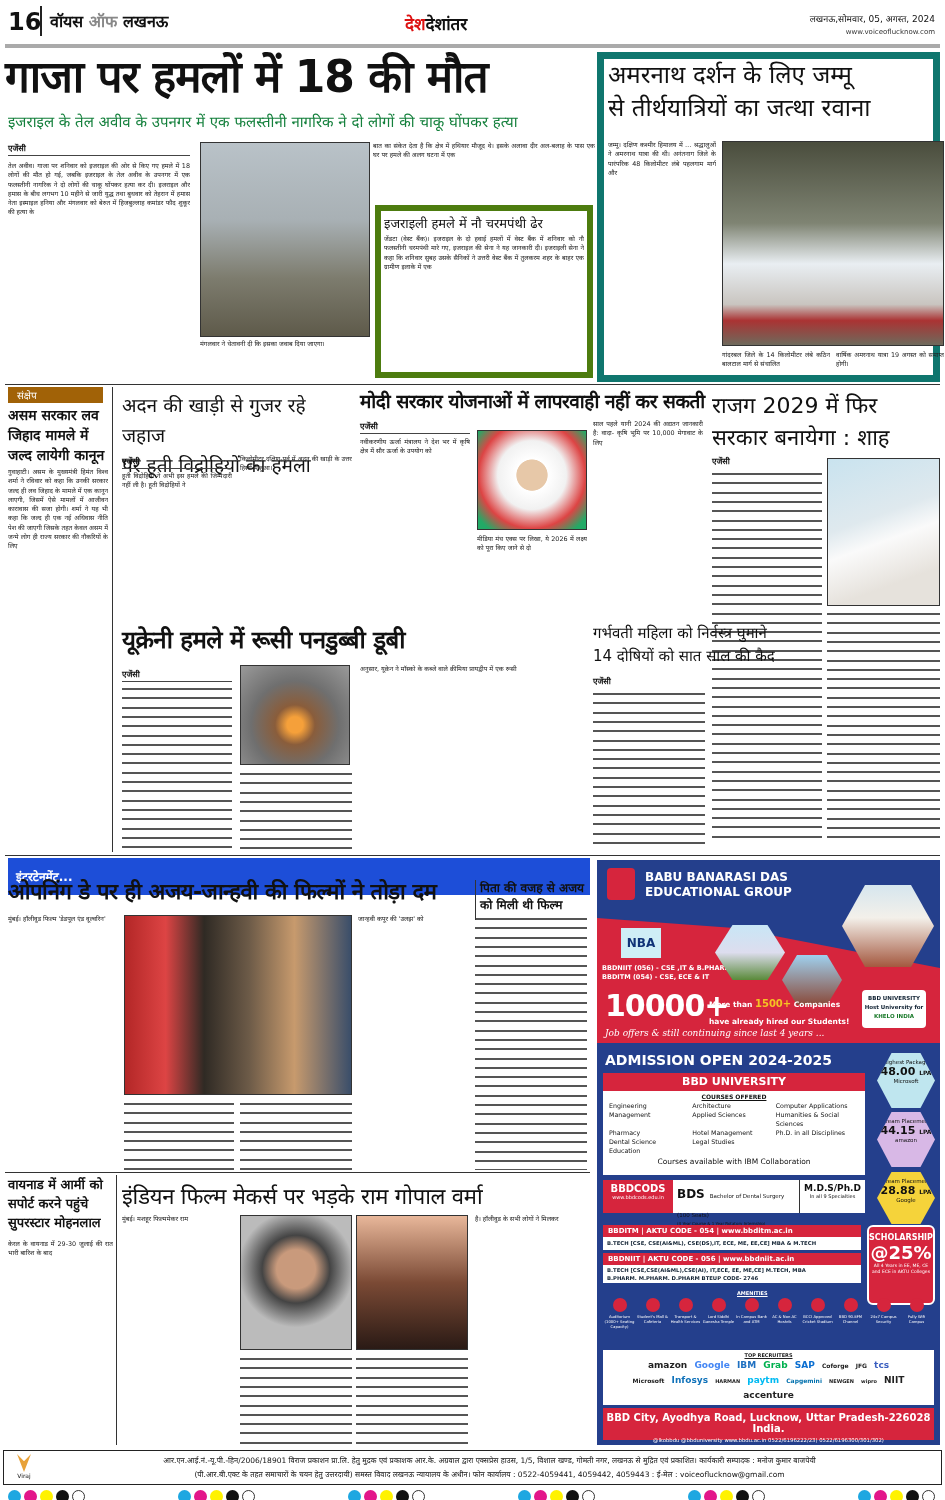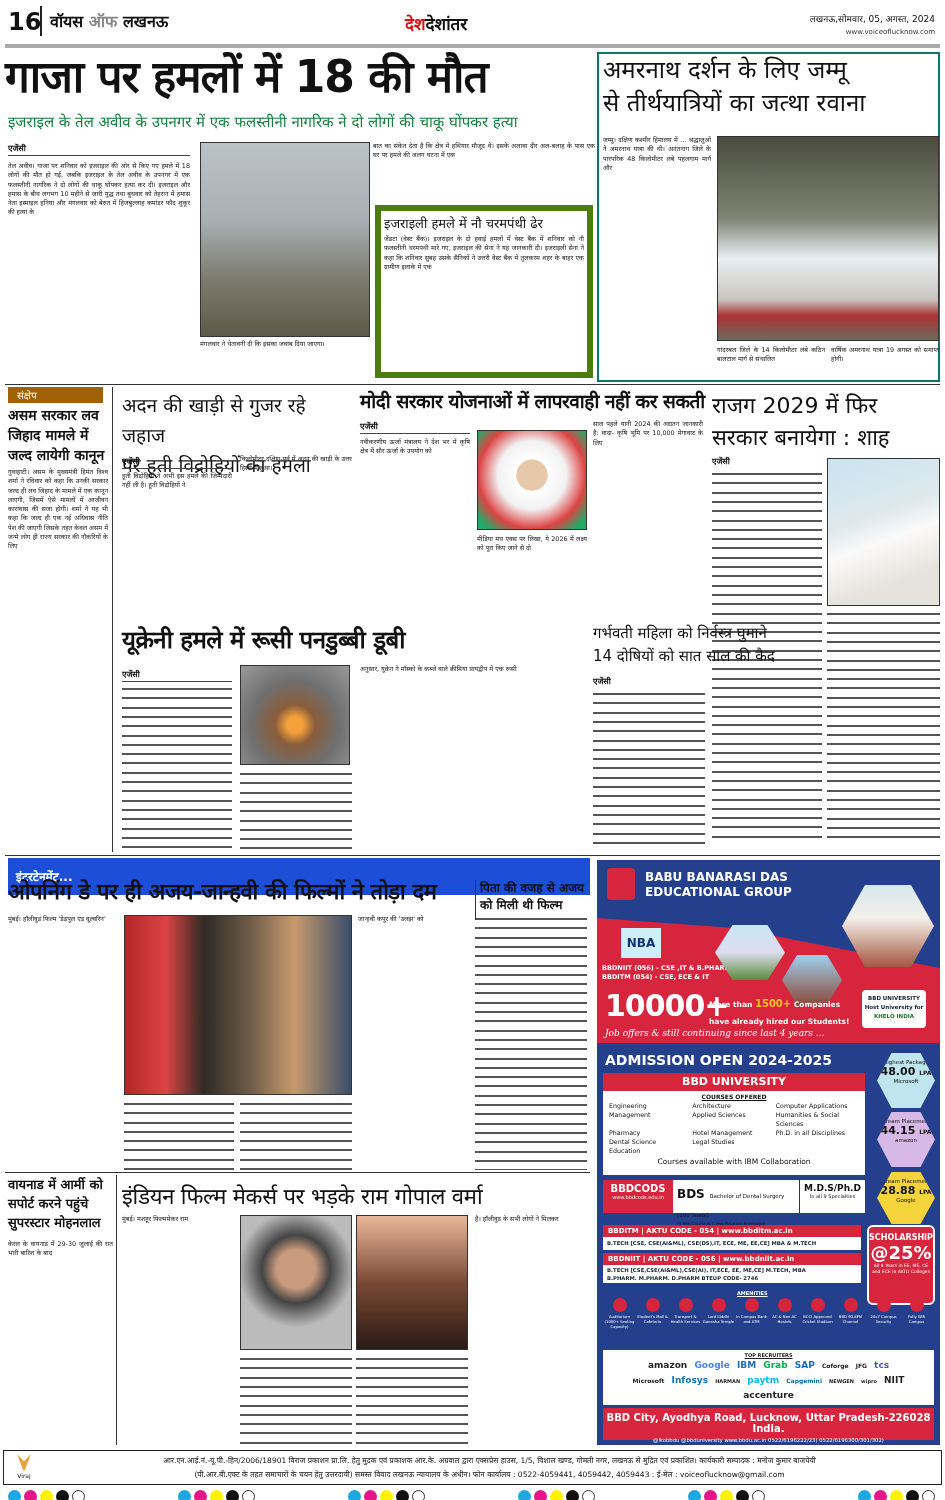--- a/index.html
+++ b/index.html
@@ -14,21 +14,21 @@
 .dateline{right:10px;top:12px;font-size:9px;text-align:right}
 .url{right:10px;top:28px;font-size:7px;color:#333}
 .rule{left:5px;top:44px;width:935px;height:4px;background:#aaa}
 .h1{font-weight:bold;font-family:"DejaVu Sans",sans-serif;line-height:1.05}
 .txt{font-size:6.4px;line-height:9.3px;color:#222;text-align:justify;overflow:hidden}
 .txt.fill{background:repeating-linear-gradient(#fff 0 3px,#555 3px 5px,#fff 5px 9.3px)}
 .byline{font-size:8px;font-weight:bold;border-bottom:1px solid #444;padding-bottom:2px}
 .photo{background:#888;border:1px solid #333}
 .vline{width:1px;background:#333}
 .hline{height:1px;background:#333}
-.box{border:2px solid #0f766e}
+.box{border:7px solid #0f766e}
 .blue-tag{background:#a16207;color:#fff;font-size:10px;padding:1px 9px}
 .ent-bar{background:#1d4ed8;color:#fff;font-size:12px;font-weight:bold;padding:10px 8px}
 .ad{background:#243f8c;color:#fff;overflow:hidden}
 .ad .red{background:#d6253d}
 .cmyk span{display:inline-block;width:13px;height:13px;border-radius:50%;margin-right:3px}
 </style>
 </head>
 <body>
 
 <div class="abs masthead">

